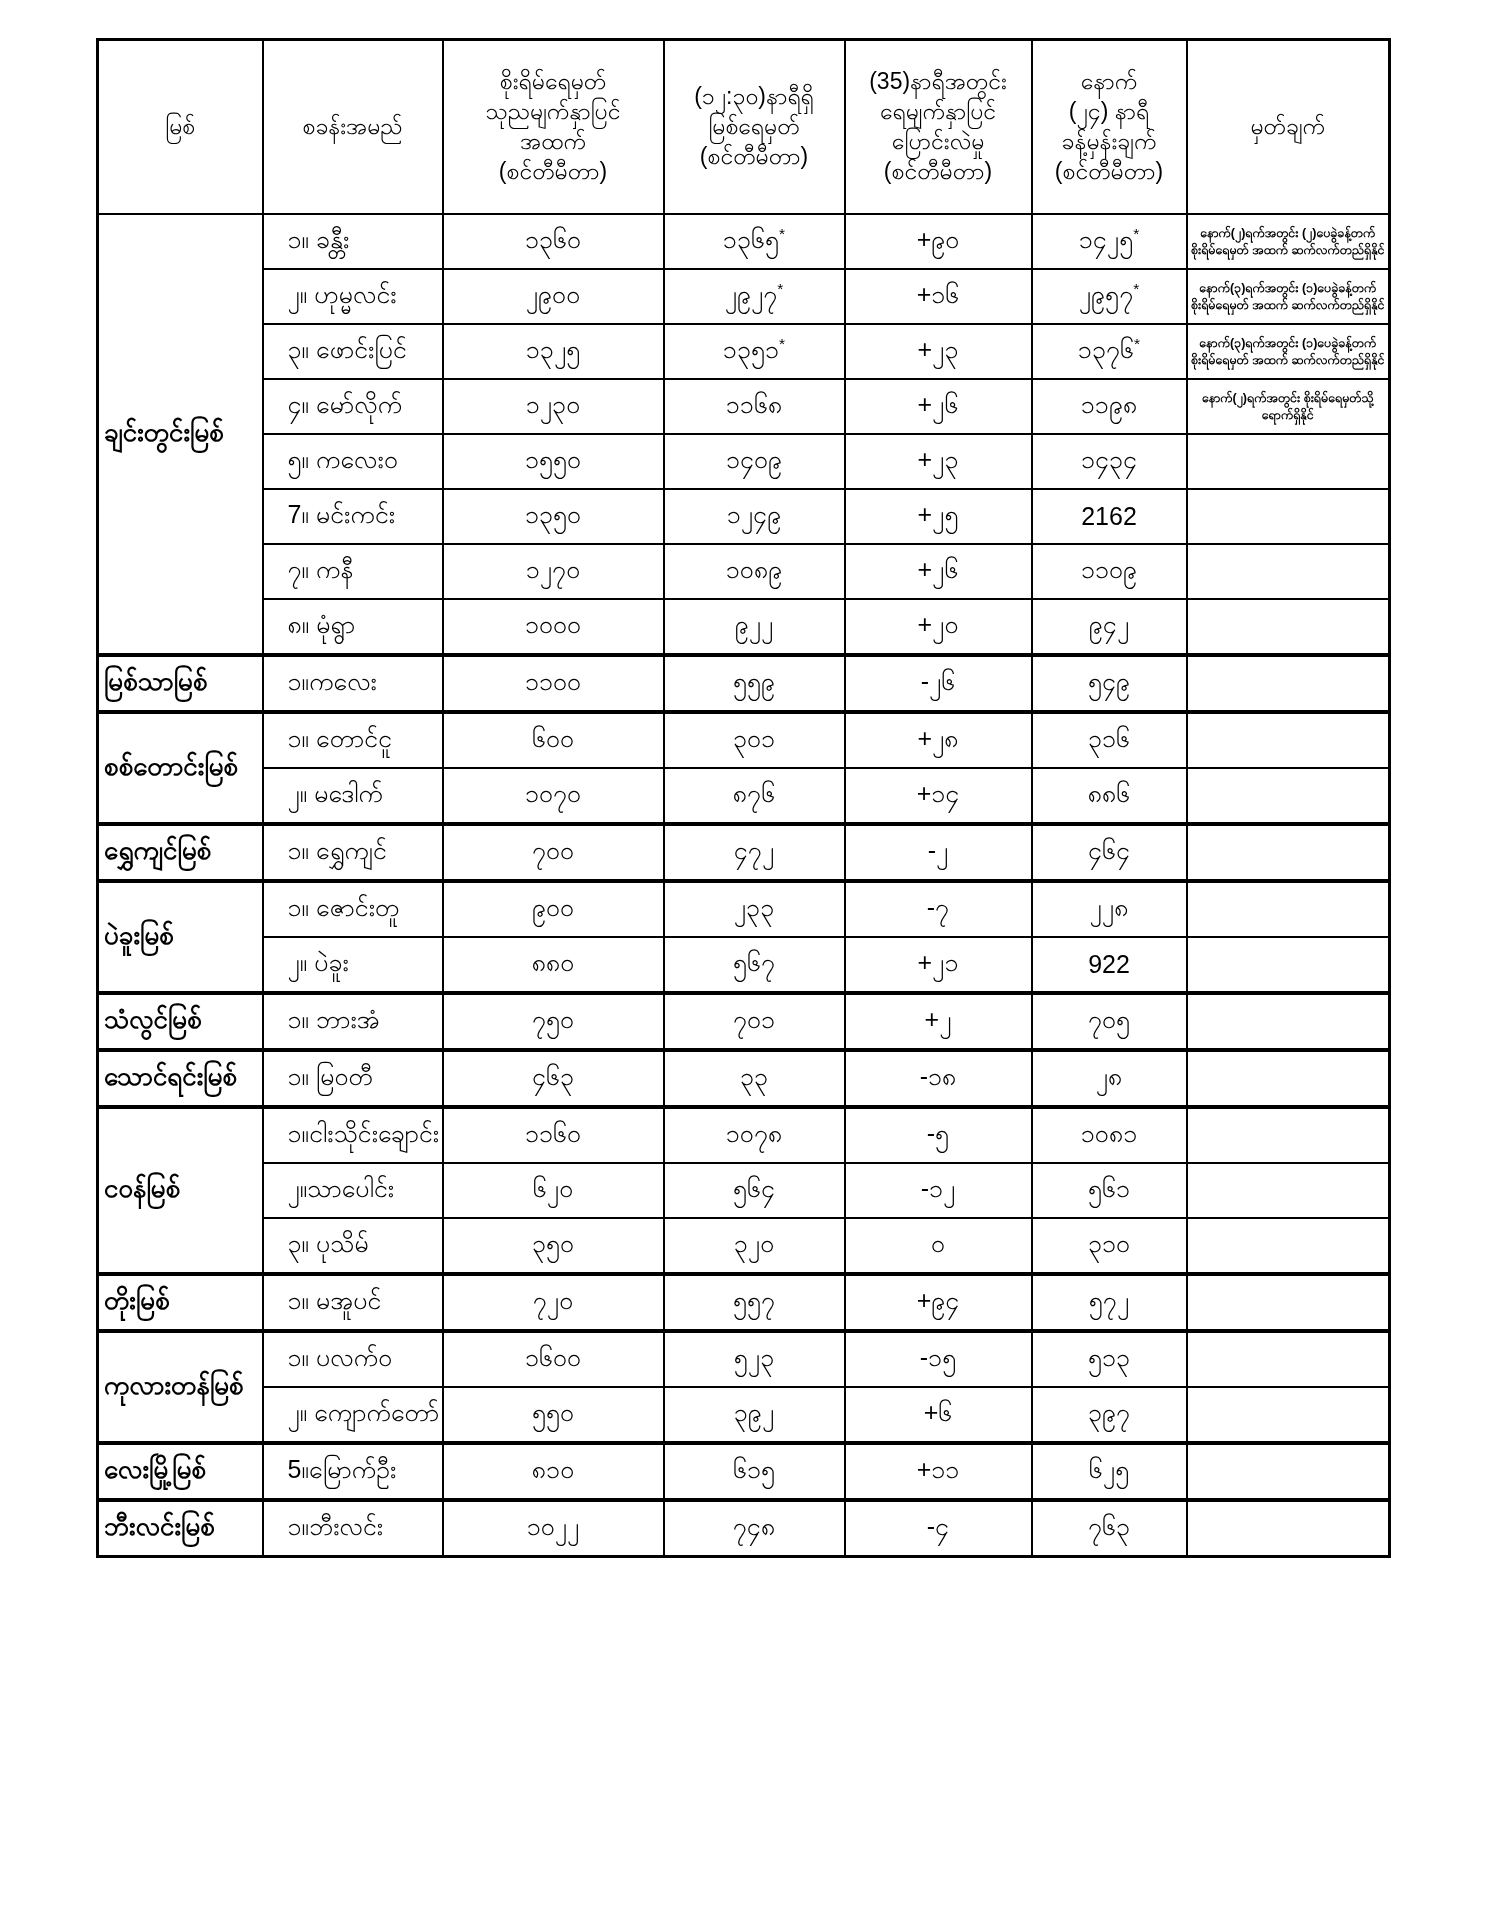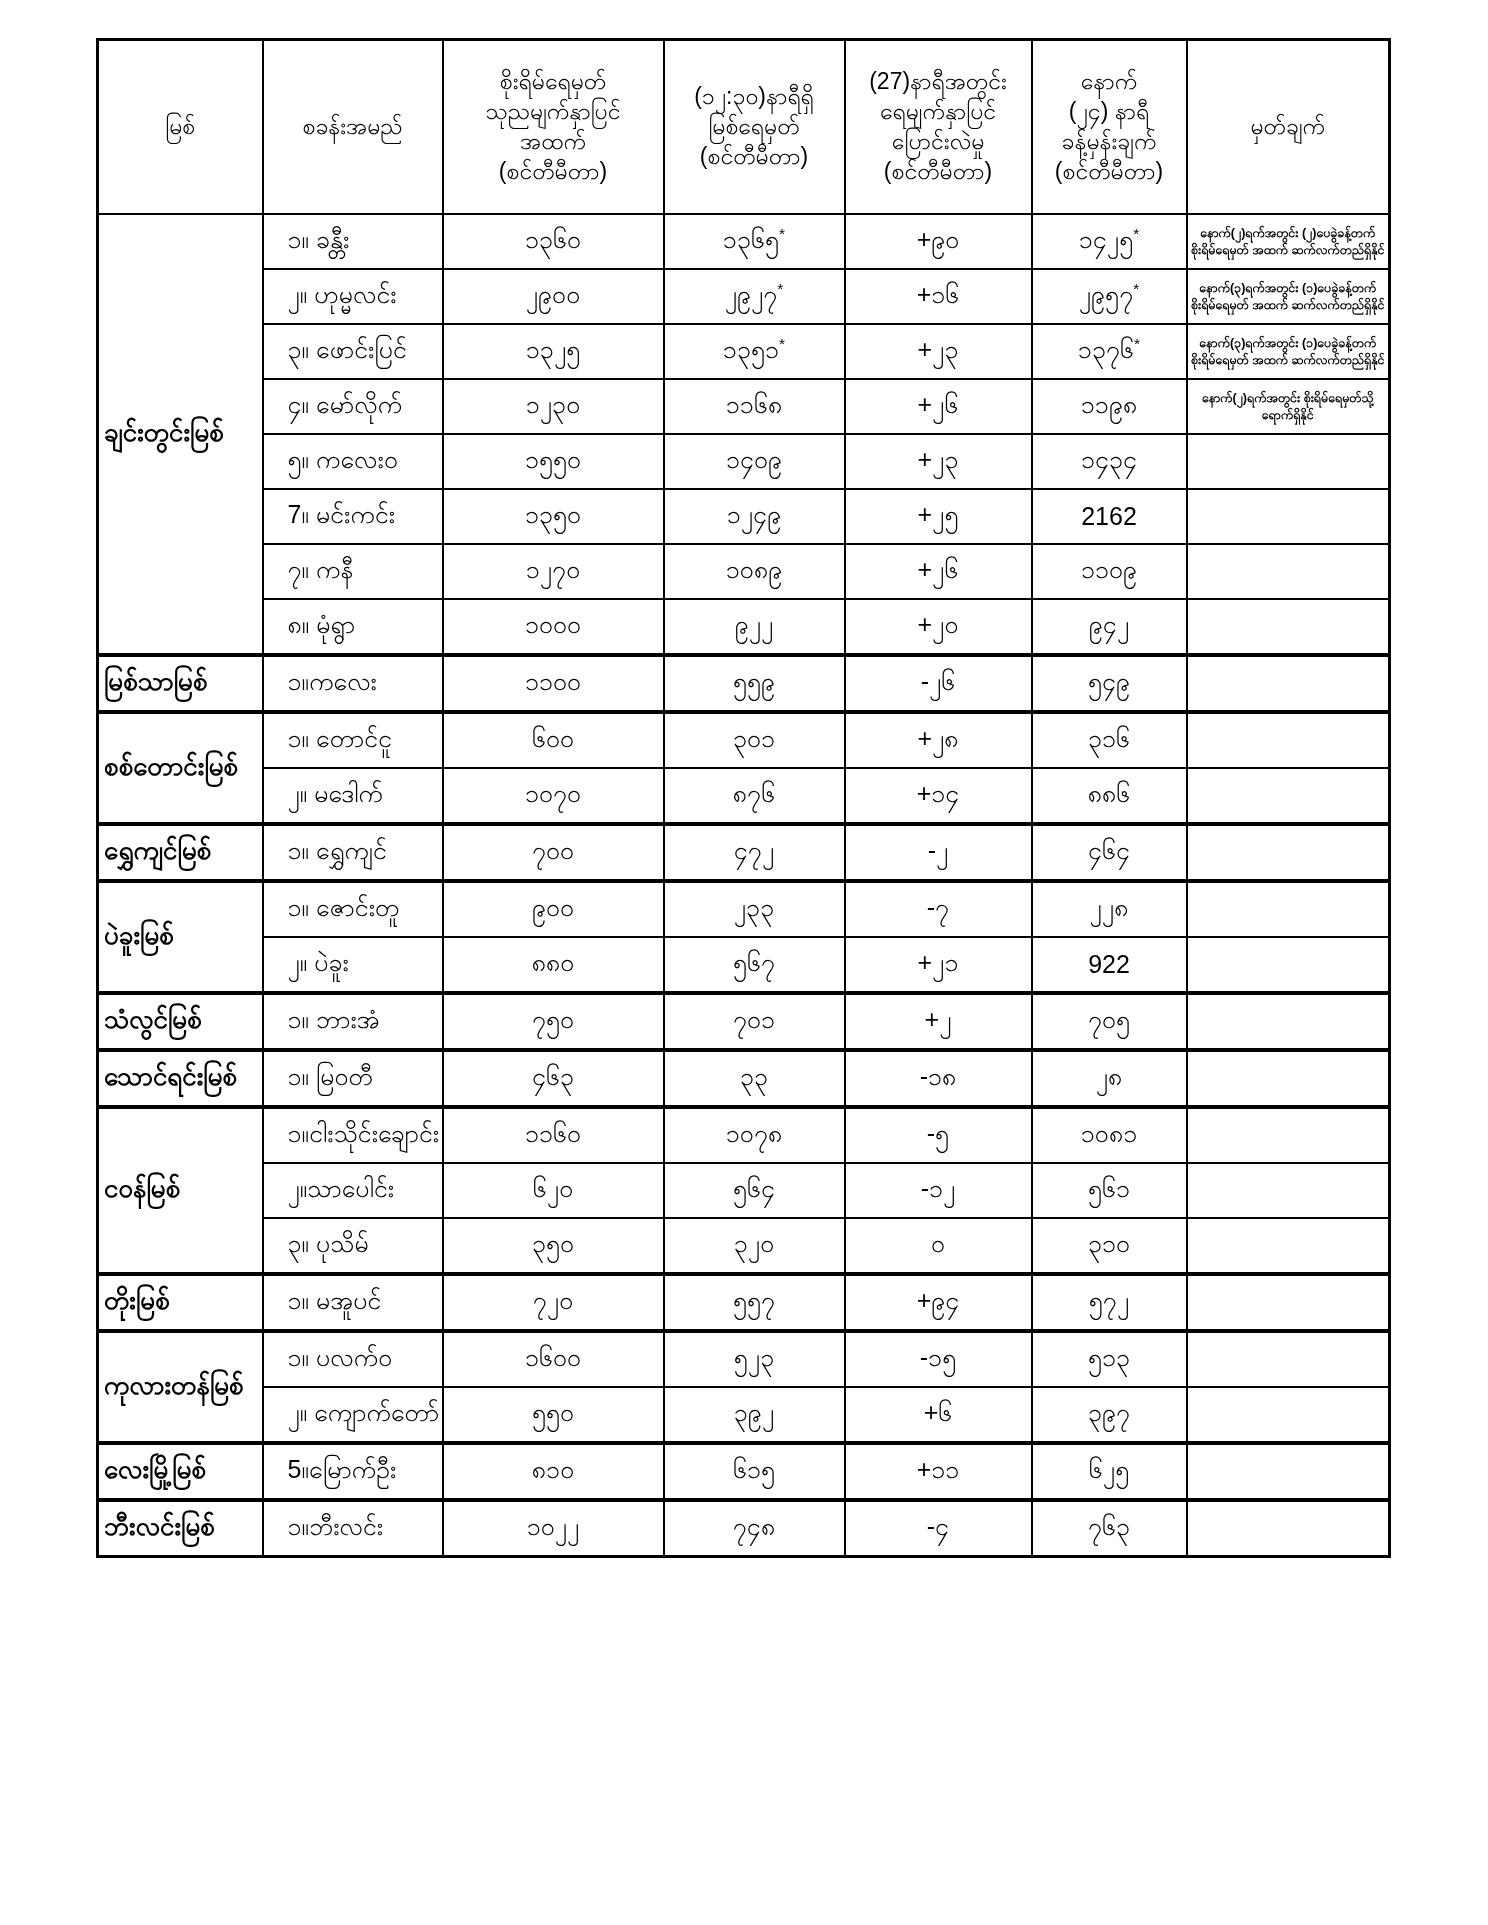--- a/index.html
+++ b/index.html
@@ -82,21 +82,21 @@
       <tr>
         <th>မြစ်</th>
         <th>စခန်းအမည်</th>
         <th>စိုးရိမ်ရေမှတ်
 သုညမျက်နှာပြင်
 အထက်
 (စင်တီမီတာ)</th>
         <th>(၁၂:၃၀)နာရီရှိ
 မြစ်ရေမှတ်
 (စင်တီမီတာ)</th>
-        <th>(27)နာရီအတွင်း
+        <th>(35)နာရီအတွင်း
 ရေမျက်နှာပြင်
 ပြောင်းလဲမှု
 (စင်တီမီတာ)</th>
         <th>နောက်
 (၂၄) နာရီ
 ခန့်မှန်းချက်
 (စင်တီမီတာ)</th>
         <th>မှတ်ချက်</th>
       </tr>
     </thead>

